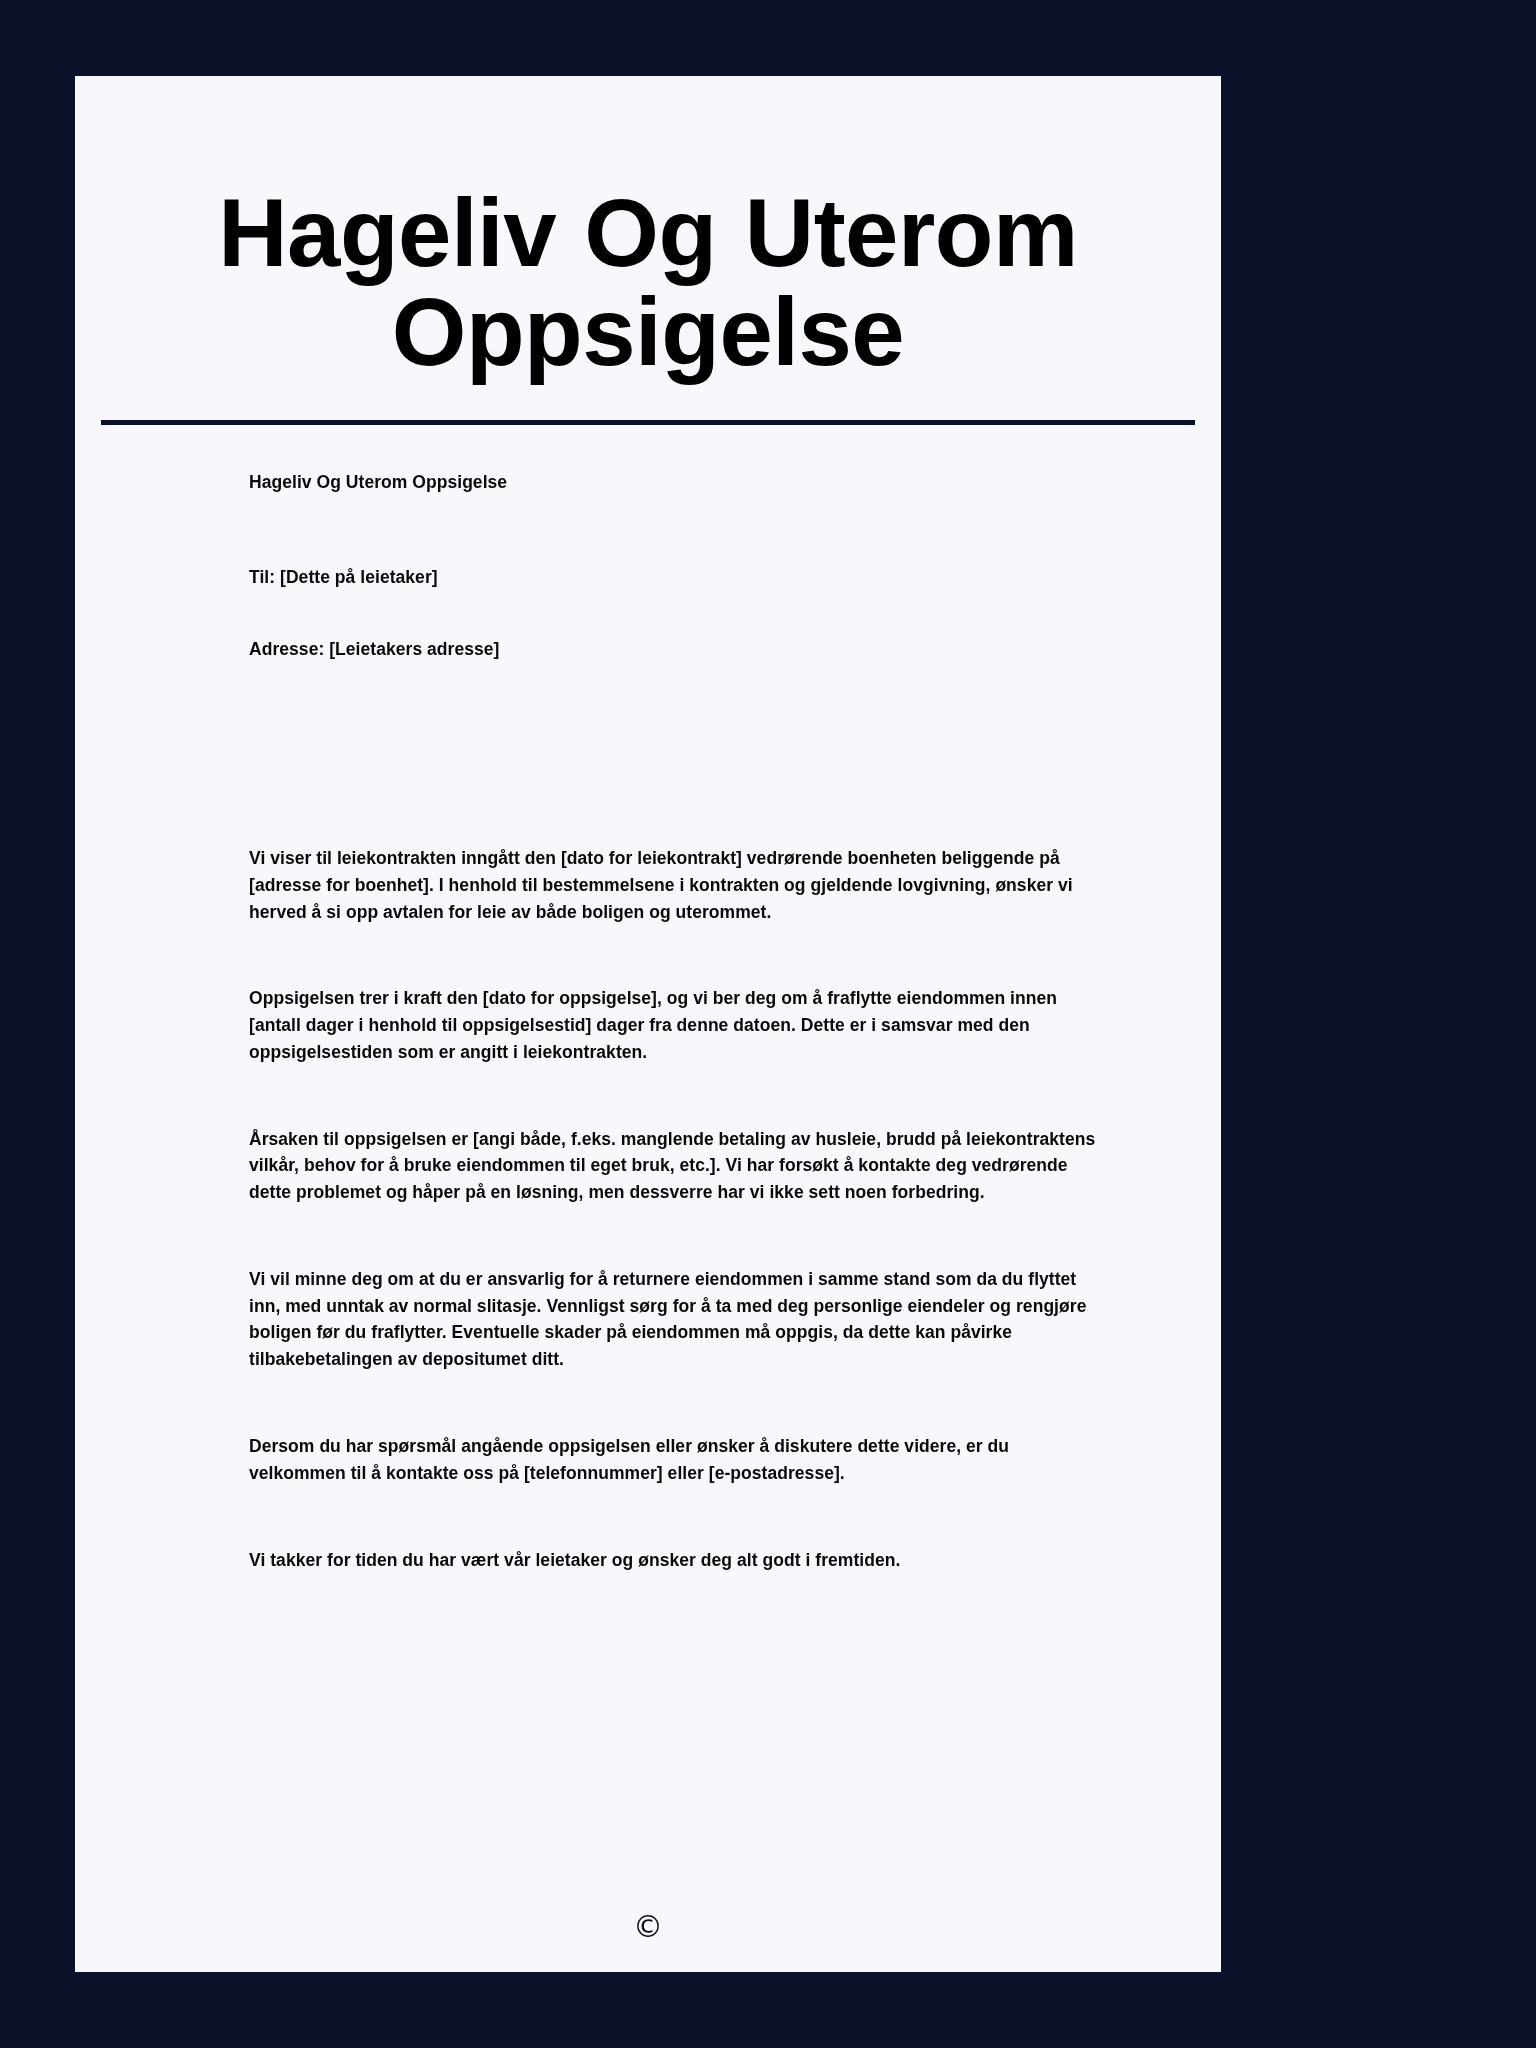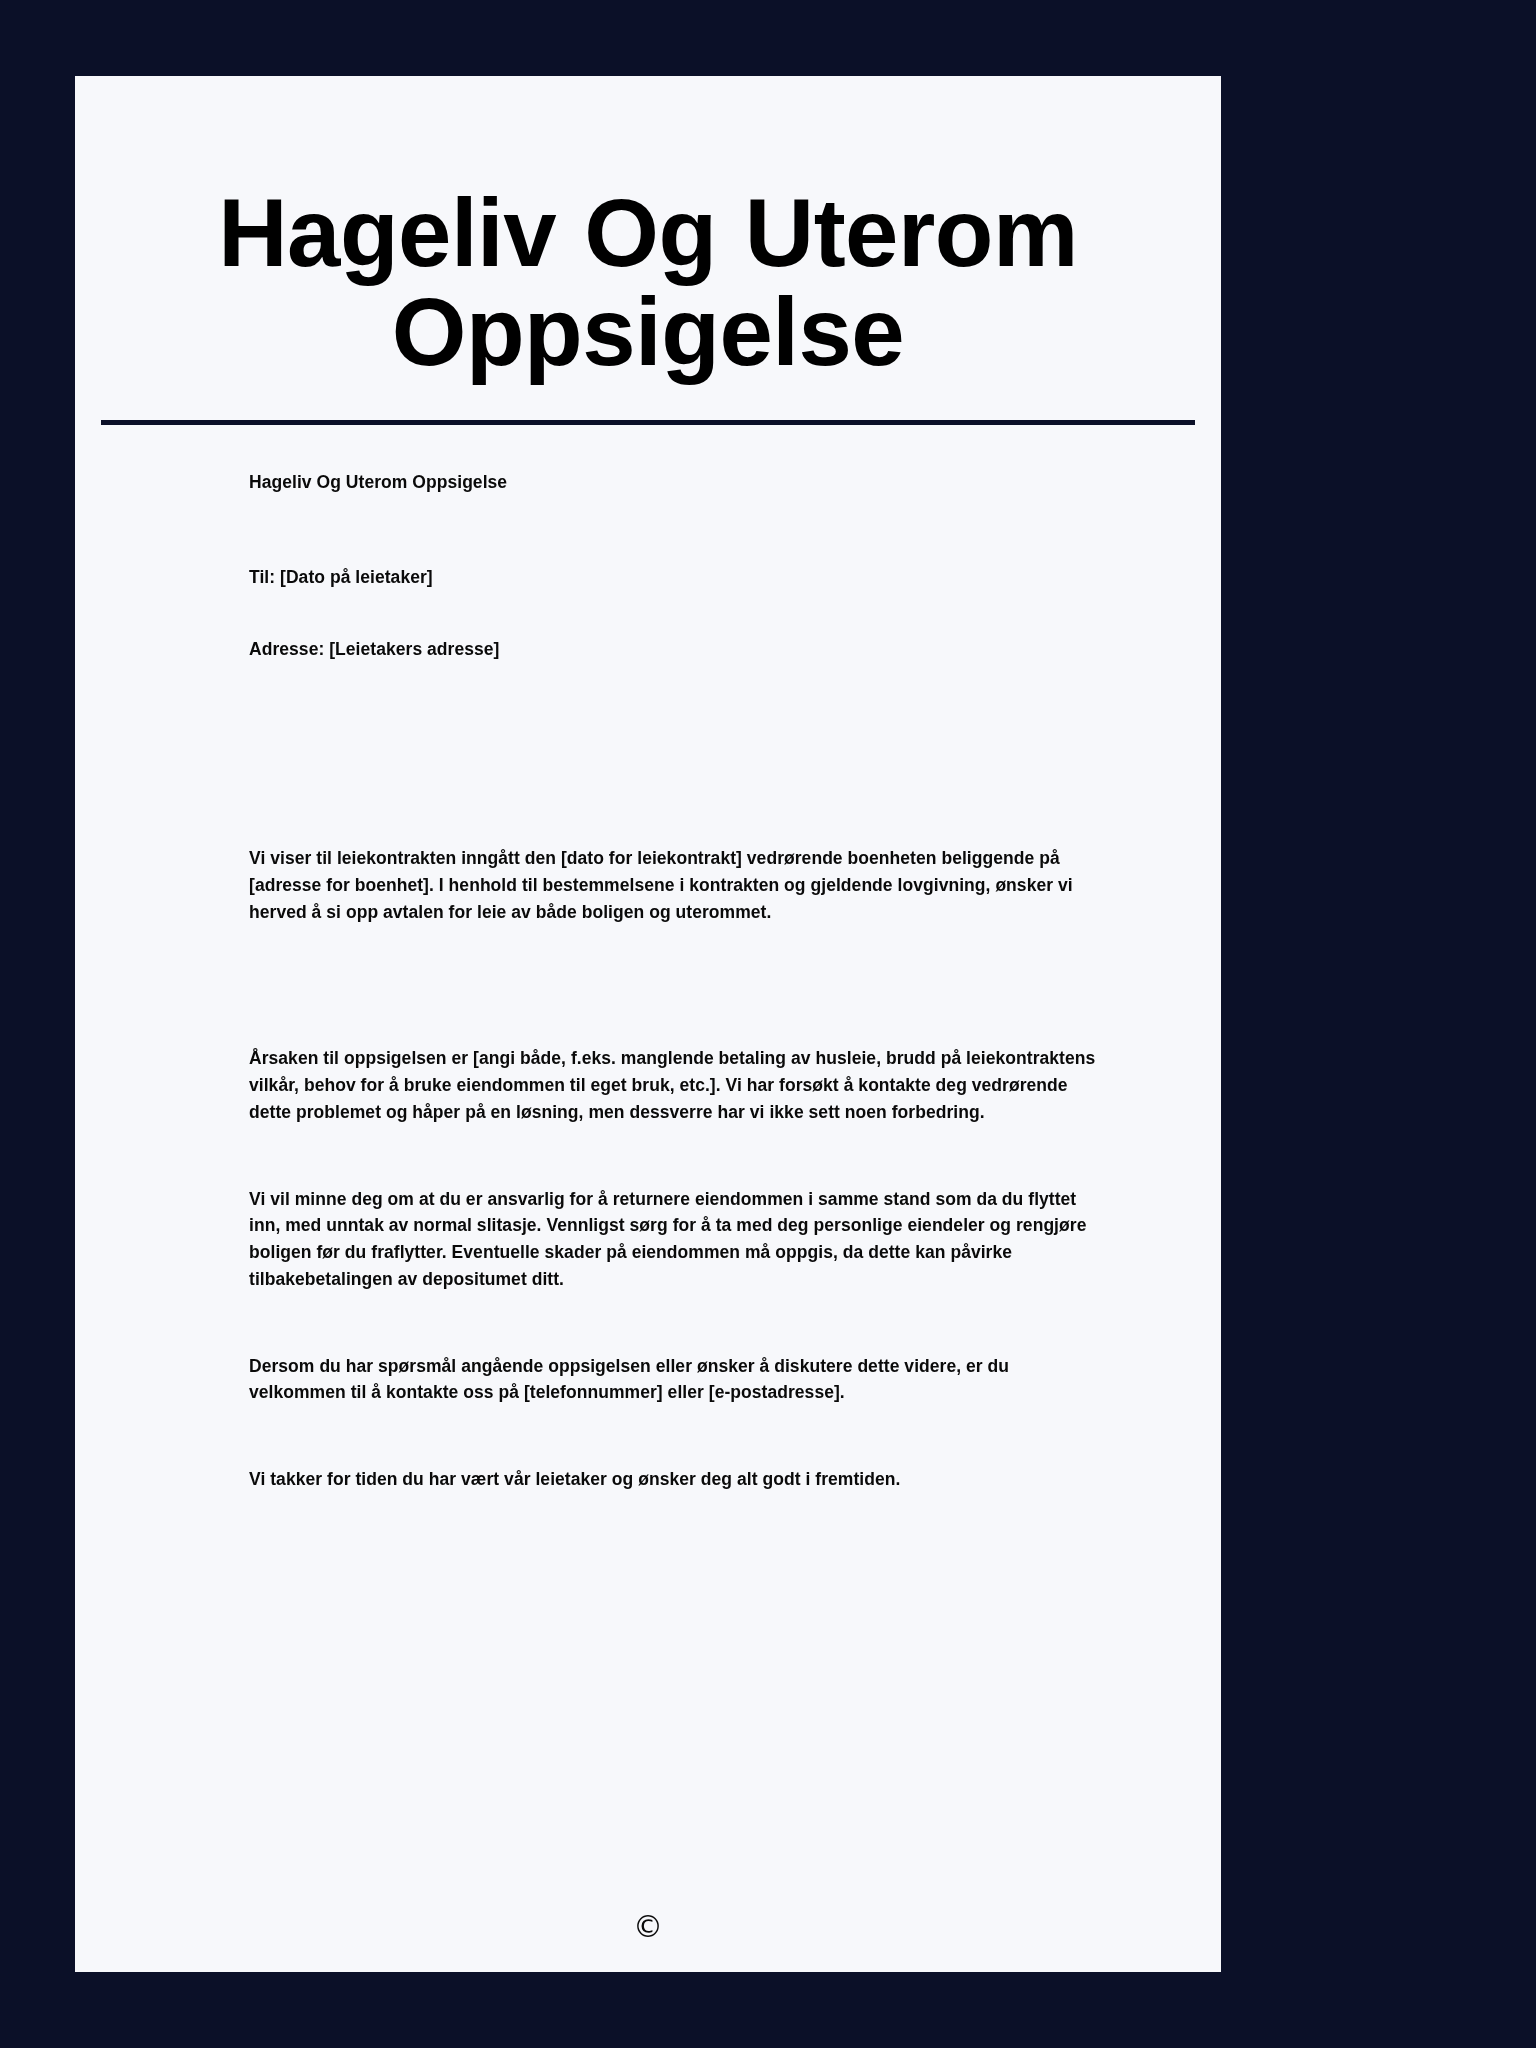--- a/index.html
+++ b/index.html
@@ -95,38 +95,39 @@
   <div class="divider-wrap">
     <div class="divider"></div>
   </div>
 
   <div class="body-block">
 
     <div class="line">Hageliv Og Uterom Oppsigelse</div>
 
     <div class="gap-xl"></div>
 
-    <div class="line">Til: [Dato på leietaker]</div>
+    <div class="line">Til: [Dette på leietaker]</div>
 
     <div class="gap-md"></div>
 
     <div class="line">Adresse: [Leietakers adresse]</div>
 
     <div class="gap-md"></div>
 
 
     <div class="gap-xl"></div>
 
 
     <div class="gap-xl"></div>
 
     <p>Vi viser til leiekontrakten inngått den [dato for leiekontrakt] vedrørende boenheten beliggende på [adresse for boenhet]. I henhold til bestemmelsene i kontrakten og gjeldende lovgivning, ønsker vi herved å si opp avtalen for leie av både boligen og uterommet.</p>
 
     <div class="gap-lg"></div>
 
+    <p>Oppsigelsen trer i kraft den [dato for oppsigelse], og vi ber deg om å fraflytte eiendommen innen [antall dager i henhold til oppsigelsestid] dager fra denne datoen. Dette er i samsvar med den oppsigelsestiden som er angitt i leiekontrakten.</p>
 
     <div class="gap-lg"></div>
 
     <p>Årsaken til oppsigelsen er [angi både, f.eks. manglende betaling av husleie, brudd på leiekontraktens vilkår, behov for å bruke eiendommen til eget bruk, etc.]. Vi har forsøkt å kontakte deg vedrørende dette problemet og håper på en løsning, men dessverre har vi ikke sett noen forbedring.</p>
 
     <div class="gap-lg"></div>
 
     <p>Vi vil minne deg om at du er ansvarlig for å returnere eiendommen i samme stand som da du flyttet inn, med unntak av normal slitasje. Vennligst sørg for å ta med deg personlige eiendeler og rengjøre boligen før du fraflytter. Eventuelle skader på eiendommen må oppgis, da dette kan påvirke tilbakebetalingen av depositumet ditt.</p>
 
     <div class="gap-lg"></div>

